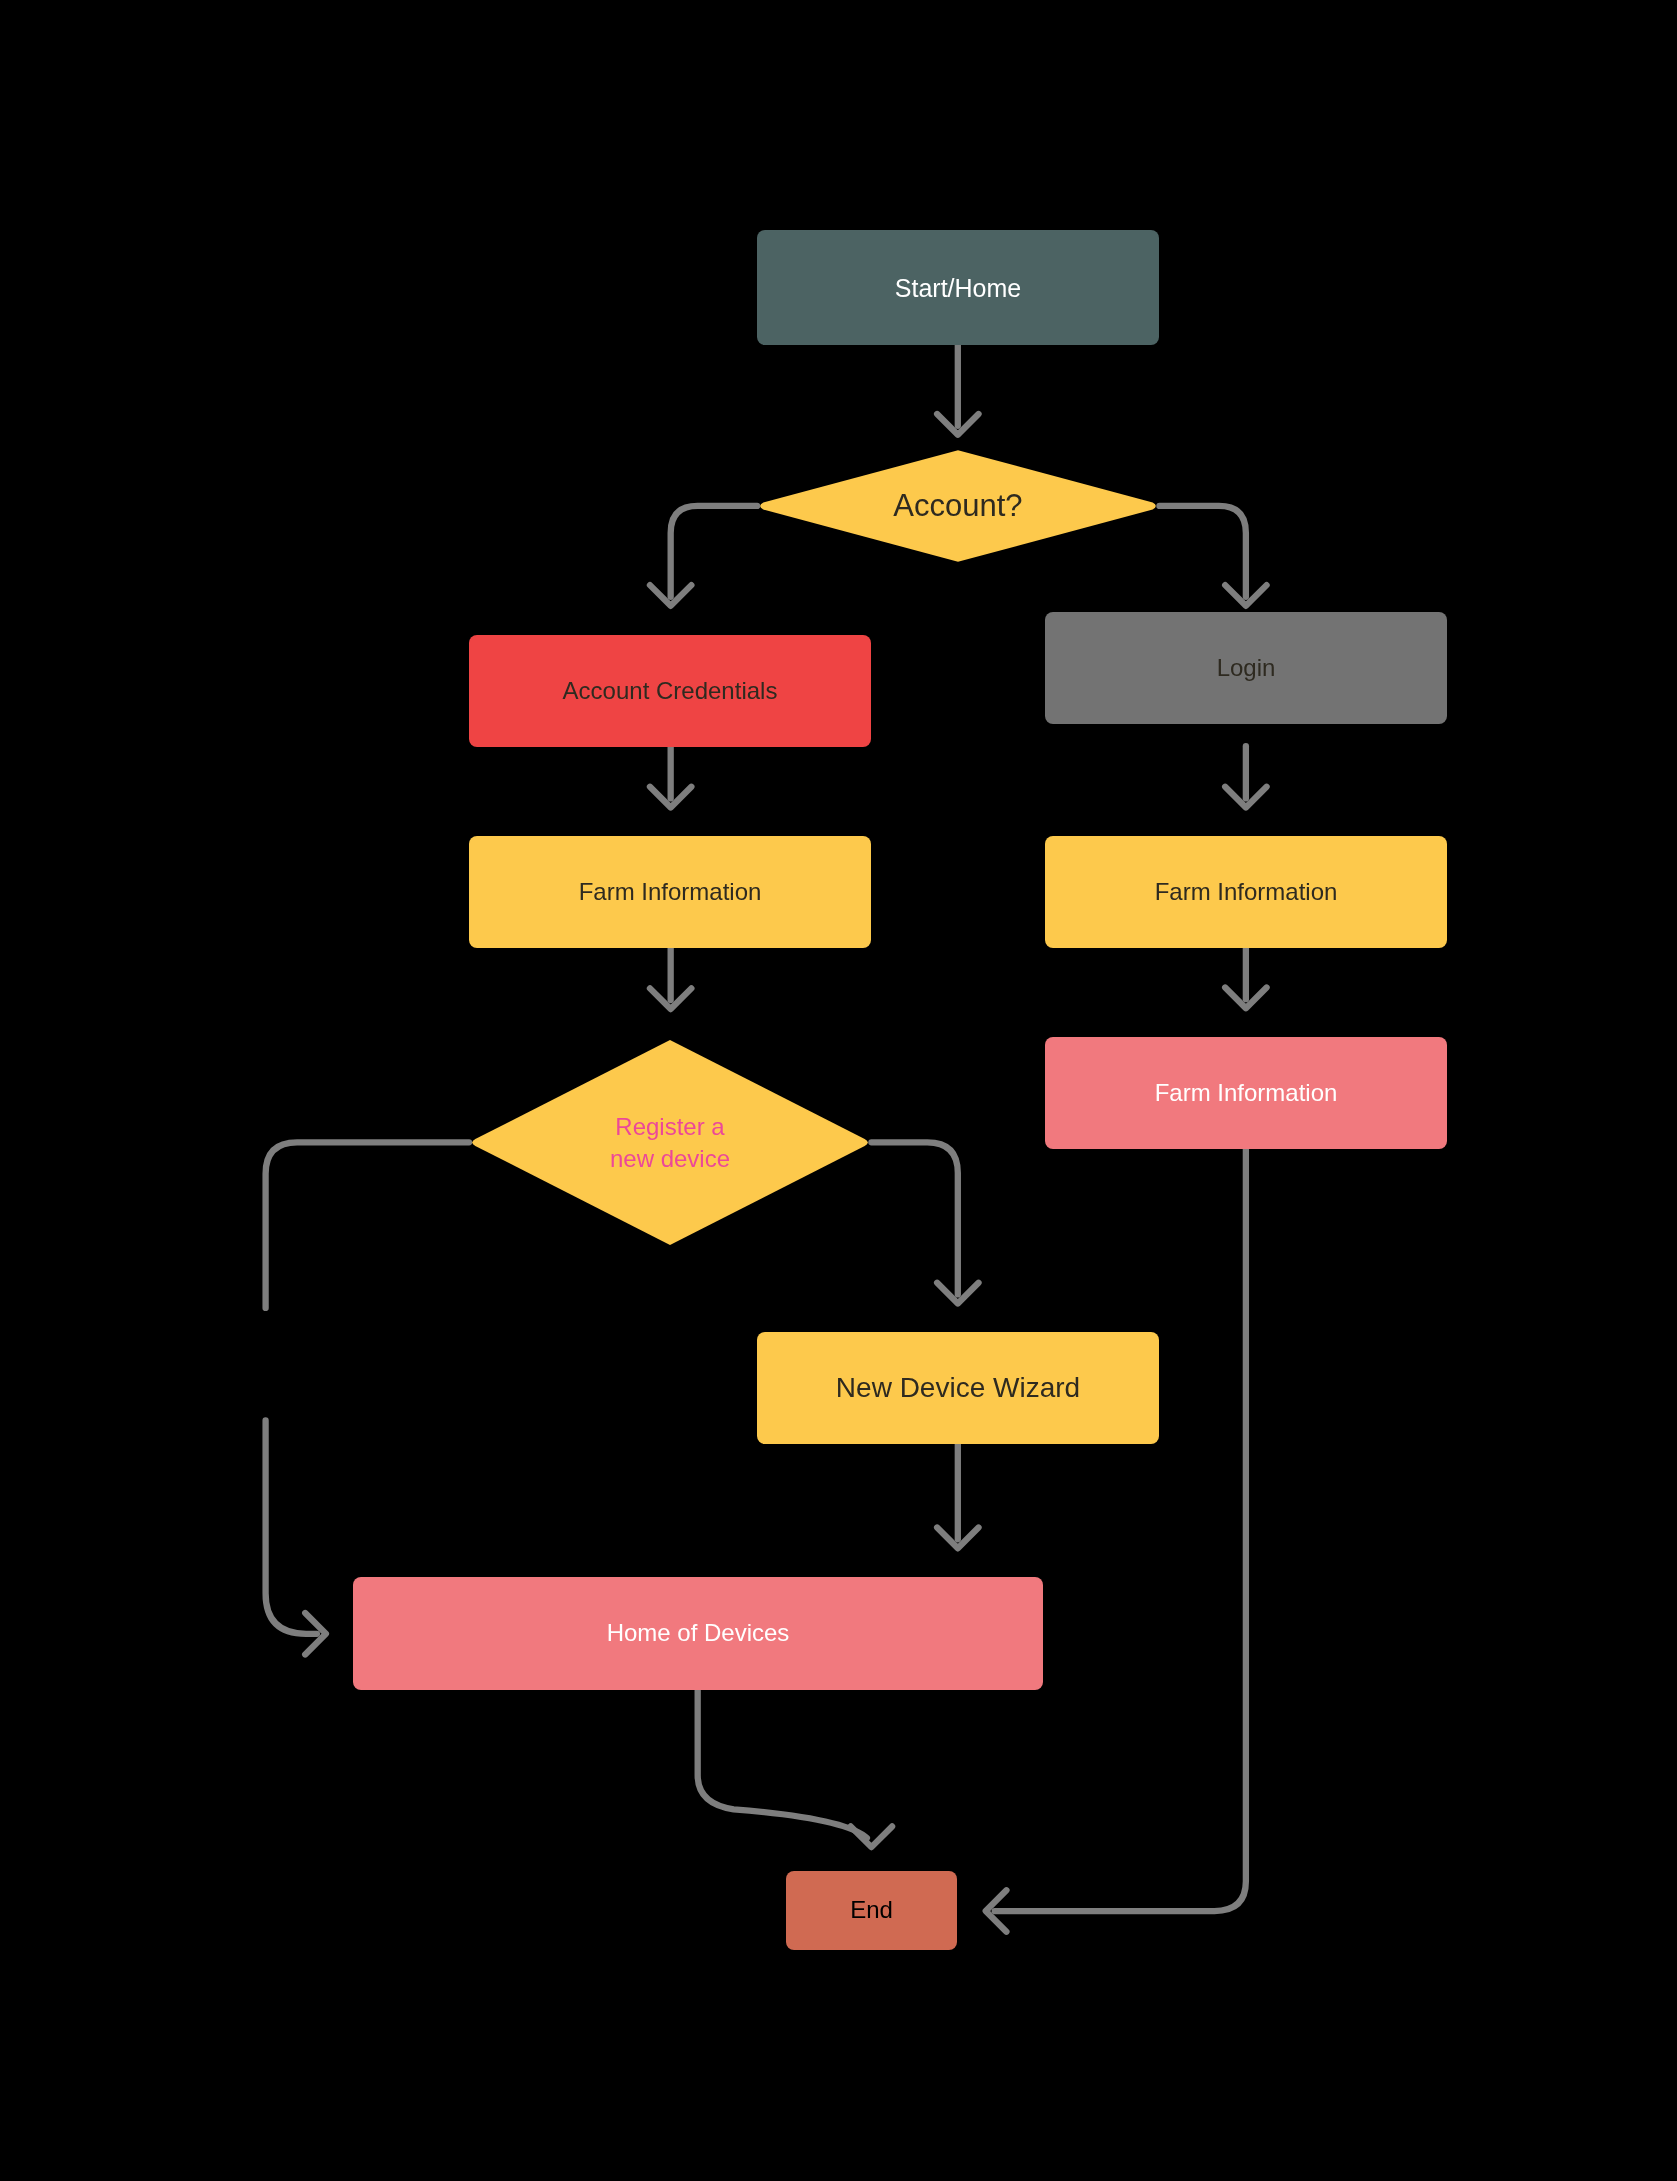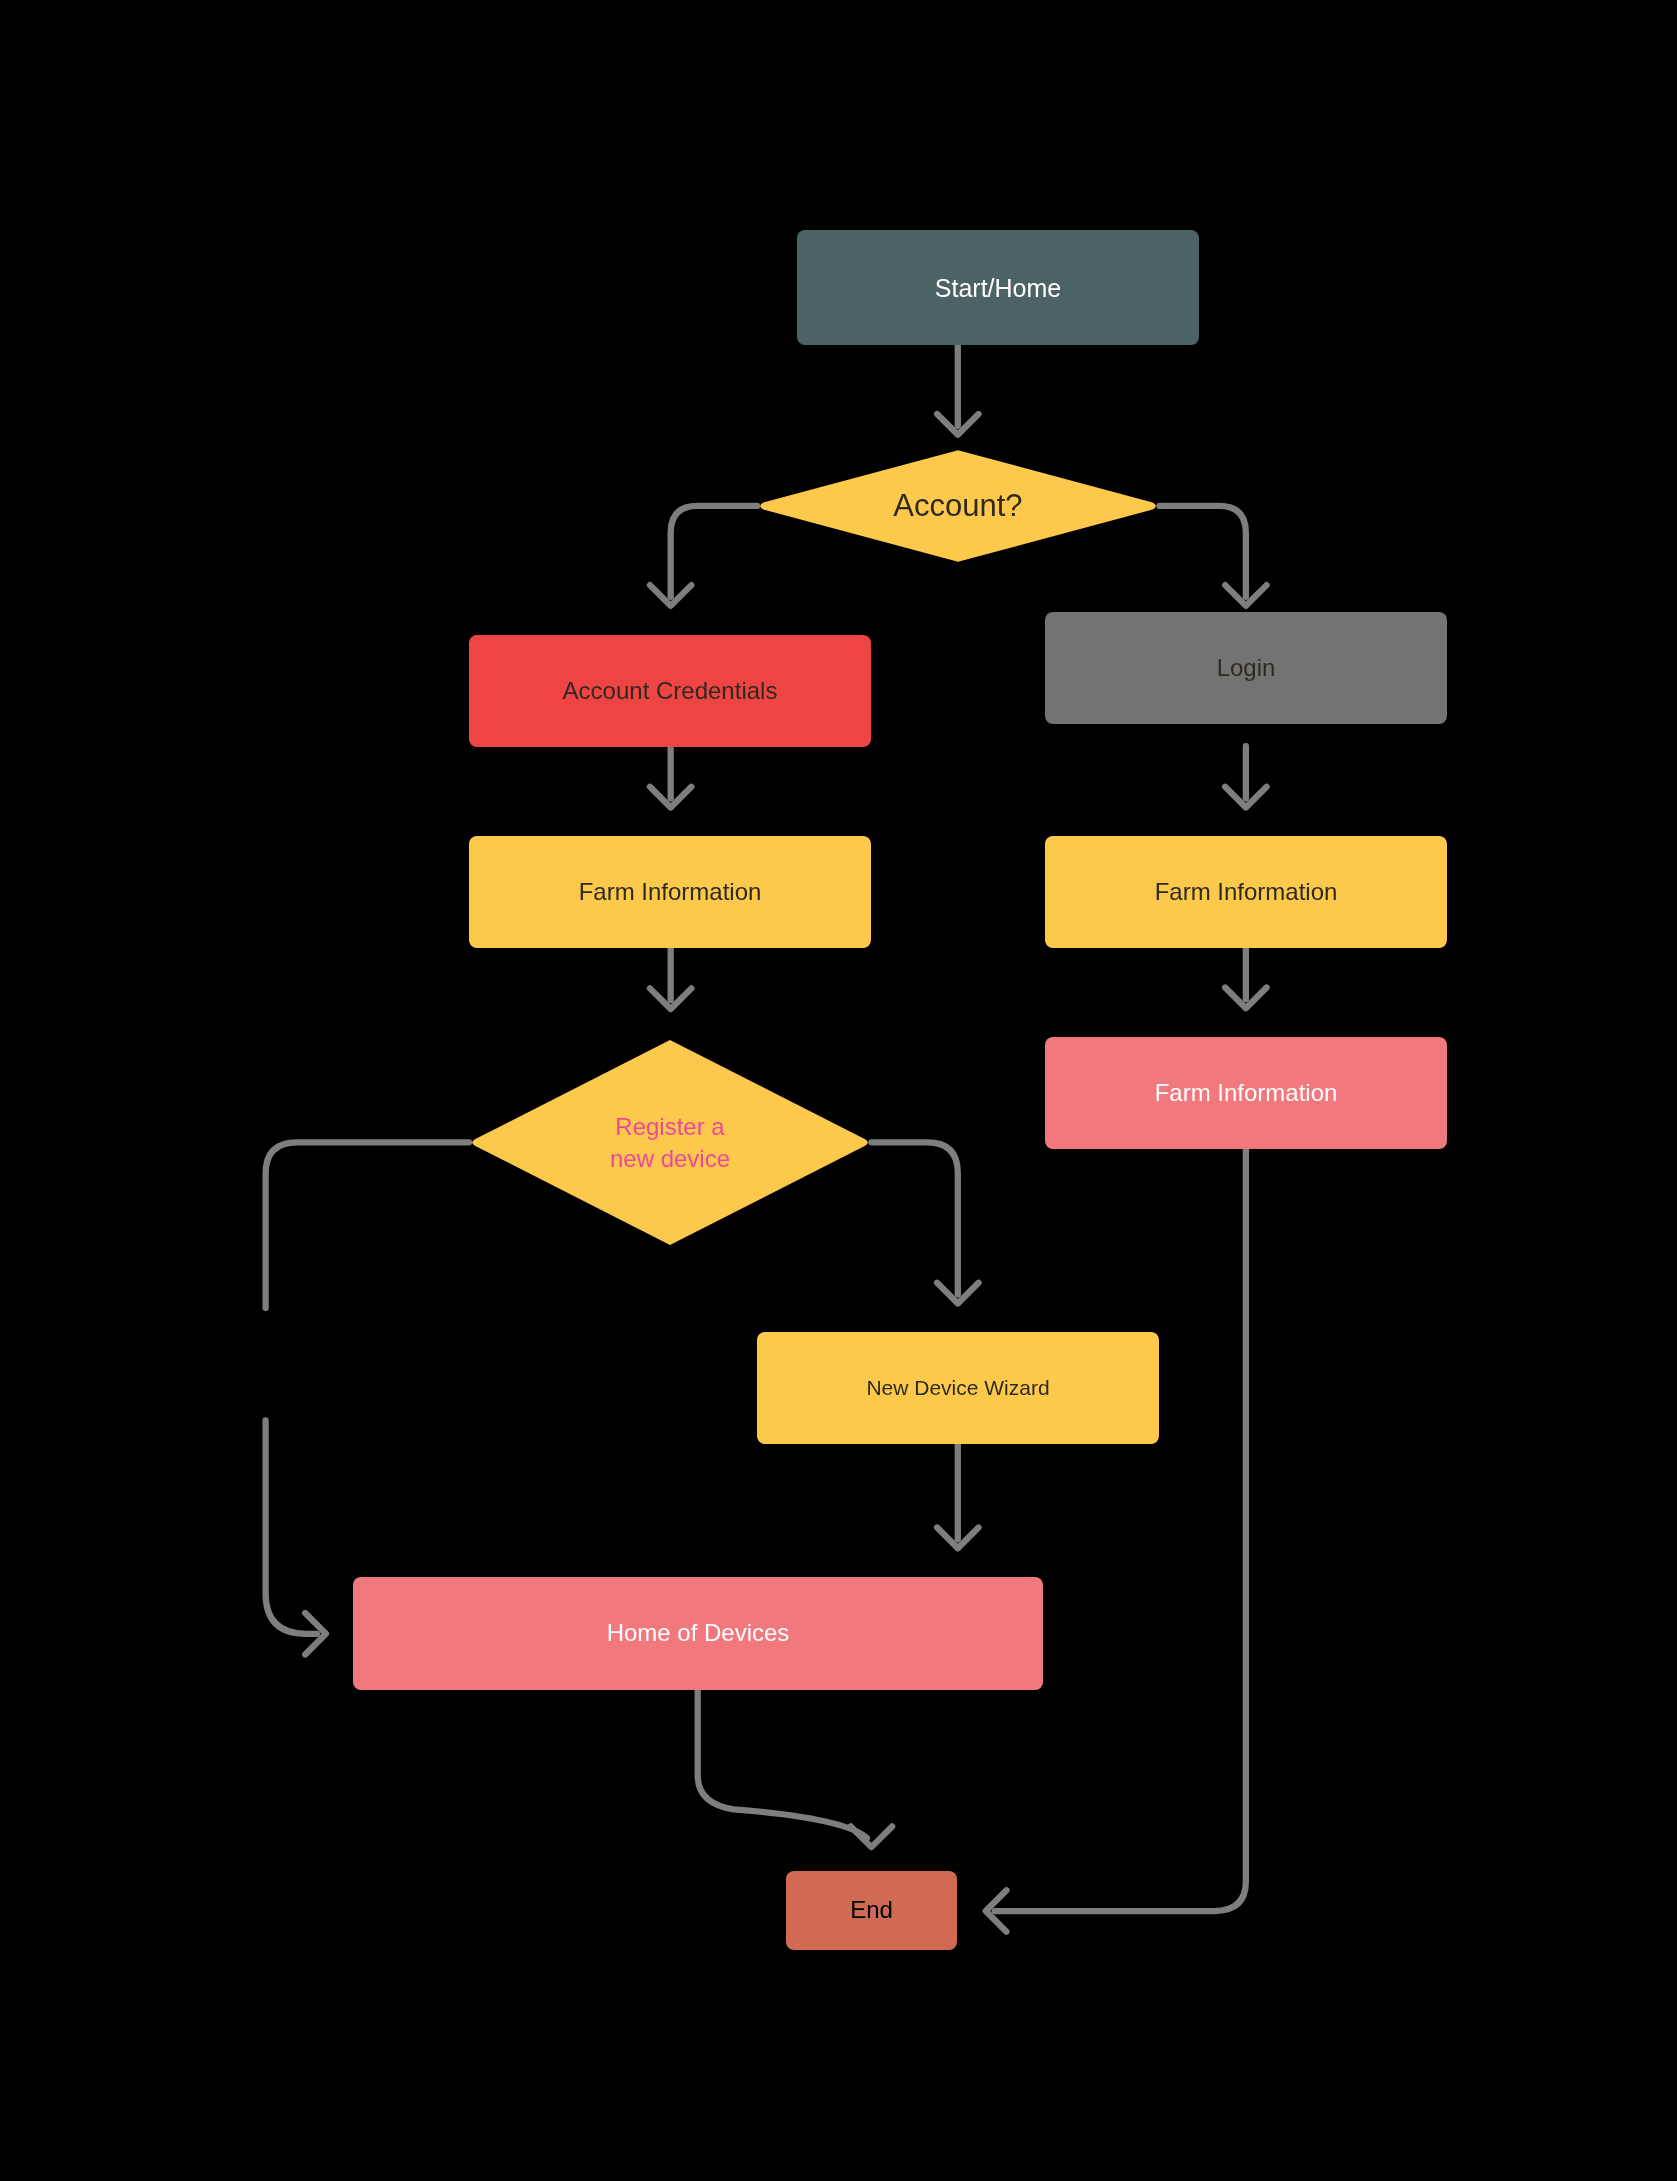--- a/index.html
+++ b/index.html
@@ -113,21 +113,21 @@
         <path d="M 775 1878 L 775 1972 Q 775 2004 815 2010 Q 940 2020 963 2042" stroke="#7E7E7E" stroke-width="7" fill="none" stroke-linecap="round" stroke-linejoin="round"></path>
         <path d="M 945 2029 L 968 2052 L 991 2029" stroke="#7E7E7E" stroke-width="7" fill="none" stroke-linecap="round" stroke-linejoin="round"></path>
       </g>
       <g>
         <path d="M 1384 1276 L 1384 2090 Q 1384 2123 1349 2123 L 1105 2123" stroke="#7E7E7E" stroke-width="7" fill="none" stroke-linecap="round" stroke-linejoin="round"></path>
         <path d="M 1118 2100 L 1095 2123 L 1118 2146" stroke="#7E7E7E" stroke-width="7" fill="none" stroke-linecap="round" stroke-linejoin="round"></path>
       </g>
     </svg>
 
   <div id="nodes-layer">
-      <div class="node node-rect" style="left: 757px; top: 230px; width: 402px; height: 115px; background: rgb(76, 99, 99); color: rgb(255, 255, 255); font-size: 25px; margin-left: 40px;">
+      <div class="node node-rect" style="left: 757px; top: 230px; width: 402px; height: 115px; background: rgb(76, 99, 99); color: rgb(255, 255, 255); font-size: 25px;">
         <span class="node-label">Start/Home</span>
       </div>
       <div class="diamond-wrap" style="left: 757px; top: 450px; width: 402px; height: 112px;">
         <svg class="diamond-shape" viewBox="0 0 447 124">
           <path d="M 223.5 0 L 440 58.15 Q 447 62 440 65.85 L 223.5 124 L 7 65.85 Q 0 62 7 58.15 Z" fill="#FDC94C"></path>
         </svg>
         <div class="diamond-label" style="color: rgb(46, 42, 32); font-size: 31px;">Account?</div>
       </div>
       <div class="node node-rect" style="left: 469px; top: 635px; width: 402px; height: 112px; background: #ef4444; color: rgb(46, 42, 32); font-size: 24px;">
         <span class="node-label">Account Credentials</span>
@@ -144,21 +144,21 @@
       <div class="node node-rect" style="left: 1045px; top: 1037px; width: 402px; height: 112px; background: rgb(241, 121, 126); color: rgb(255, 255, 255); font-size: 24px;">
         <span class="node-label">Farm Information</span>
       </div>
       <div class="diamond-wrap" style="left: 469px; top: 1040px; width: 402px; height: 205px;">
         <svg class="diamond-shape" viewBox="0 0 447 228">
           <path d="M 223.5 0 L 440 110.15 Q 447 114 440 117.85 L 223.5 228 L 7 117.85 Q 0 114 7 110.15 Z" fill="#FDC94C"></path>
         </svg>
         <div class="diamond-label" style="color: #ec4899; font-size: 24px;">Register a
 new device</div>
       </div>
-      <div class="node node-rect" style="left: 757px; top: 1332px; width: 402px; height: 112px; background: rgb(253, 201, 76); color: rgb(46, 42, 32); font-size: 21px;">
+      <div class="node node-rect" style="left: 757px; top: 1332px; width: 402px; height: 112px; background: rgb(253, 201, 76); color: rgb(46, 42, 32); font-size: 28px;">
         <span class="node-label">New Device Wizard</span>
       </div>
       <div class="node node-rect" style="left: 353px; top: 1577px; width: 690px; height: 113px; background: rgb(241, 121, 126); color: rgb(255, 255, 255); font-size: 24px;">
         <span class="node-label">Home of Devices</span>
       </div>
       <div class="node node-rect" style="left: 786px; top: 1871px; width: 171px; height: 79px; background: rgb(208, 106, 82); color: #000000; font-size: 24px;">
         <span class="node-label">End</span>
       </div>
     </div>
 

